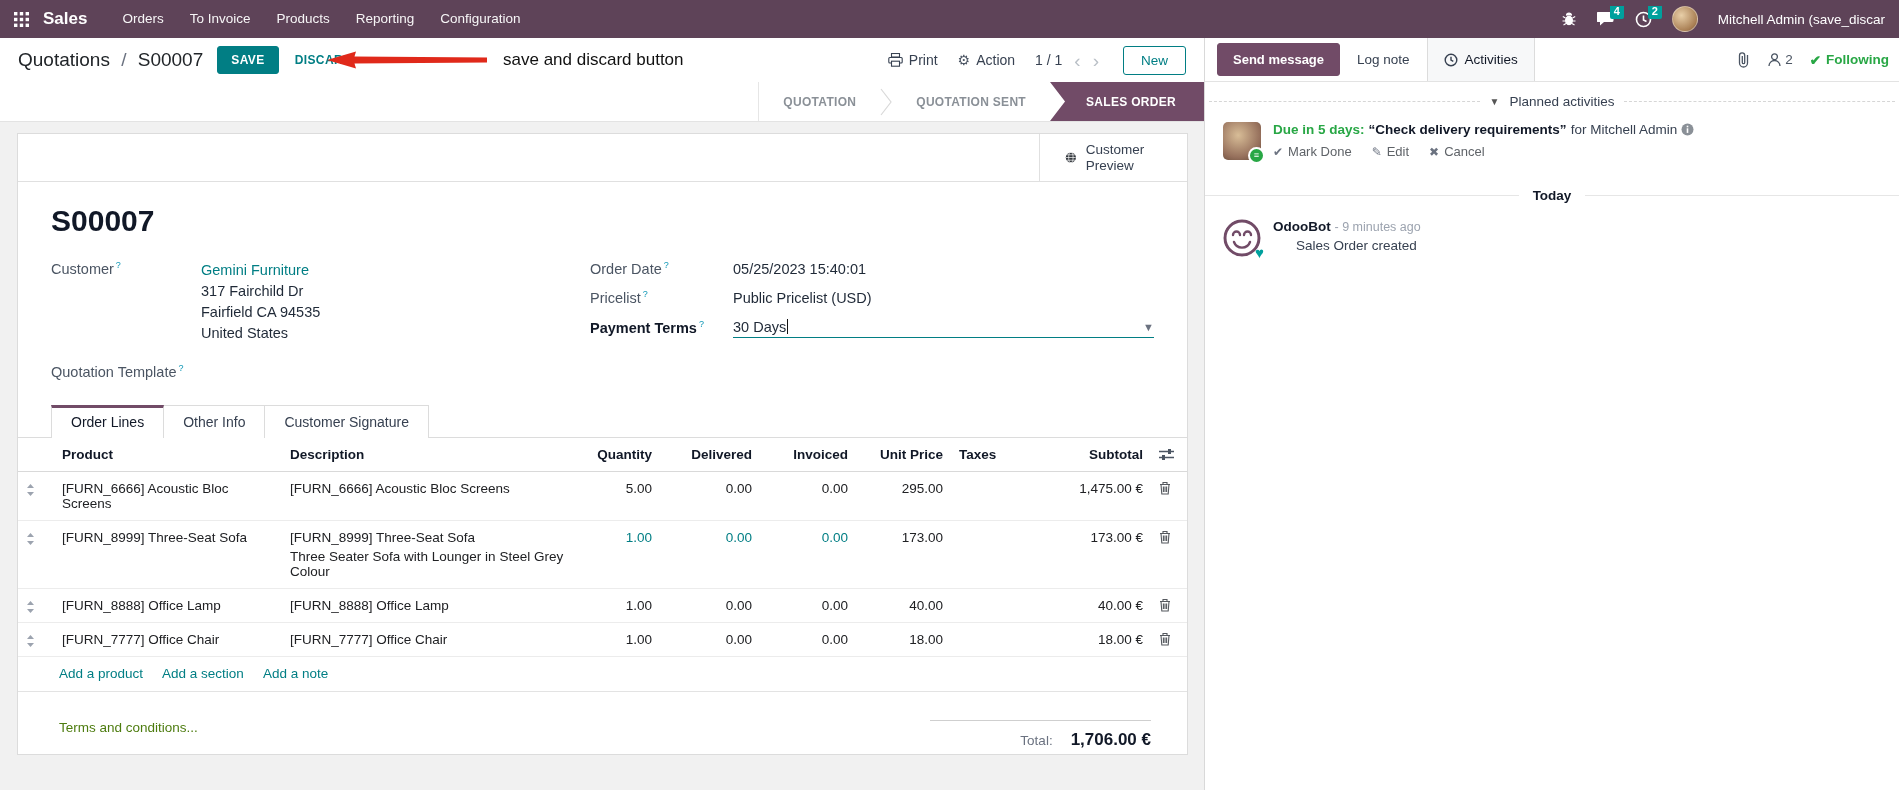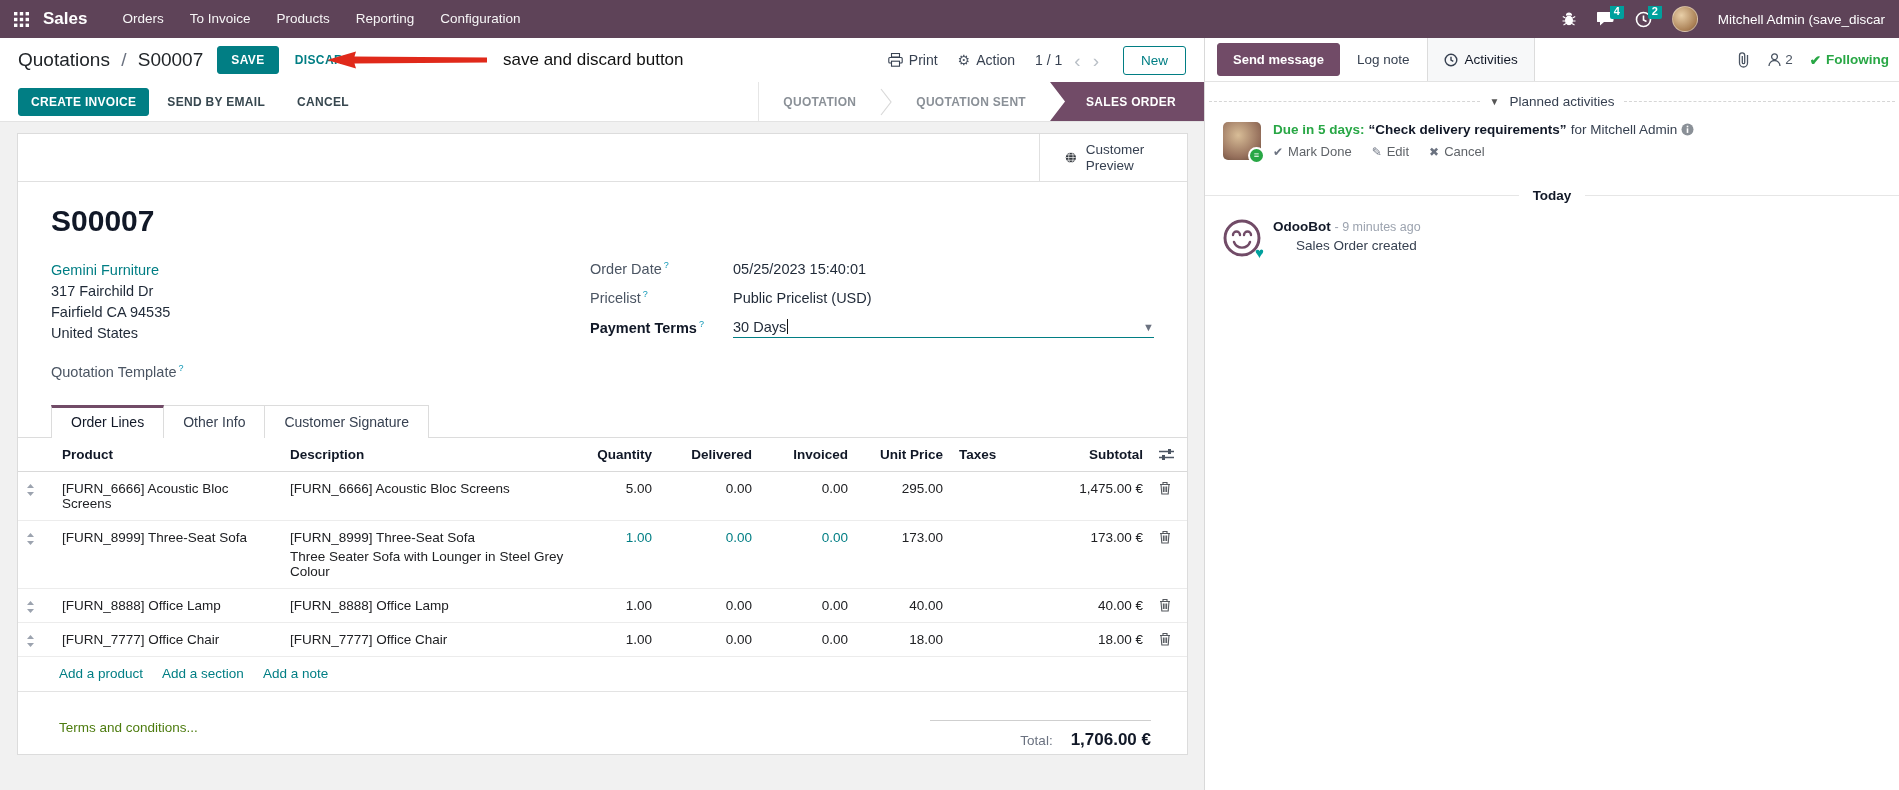--- a/index.html
+++ b/index.html
@@ -238,25 +238,20 @@
         <div class="pager">
           <span>1 / 1</span>
           <span class="pager-arrow">‹</span>
           <span class="pager-arrow">›</span>
         </div>
         <button class="btn-new">New</button>
       </div>
     </div>
 
     <div class="statusrow">
-      <div class="statusrow-left">
-        <button class="btn-primary-sm">CREATE INVOICE</button>
-        <button class="btn-flat-sm">SEND BY EMAIL</button>
-        <button class="btn-flat-sm">CANCEL</button>
-      </div>
       <div class="steps">
         <span class="step">QUOTATION</span>
         <span class="step-sep">
           <svg width="12" height="28" viewBox="0 0 12 28">
               <path d="M1 1 L11 14 L1 27" stroke="#d9d9d9" stroke-width="1.2" fill="none"></path>
             </svg>
         </span>
         <span class="step">QUOTATION SENT</span>
         <span class="step active">SALES ORDER</span>
       </div>
@@ -274,20 +269,23 @@
             </svg>
             <span>Customer Preview</span>
           </div>
         </div>
 
         <div class="sheet-body">
           <div class="doc-title">S00007</div>
 
           <div class="fields">
             <div class="fgroup-left">
+              <div class="cust-label-col">
+                <span class="flabel">Customer</span><sup class="help-sup">?</sup>
+              </div>
               <div class="cust-value-col">
                 <div class="link-teal">Gemini Furniture</div>
                 <div class="addr">317 Fairchild Dr</div>
                 <div class="addr">Fairfield CA 94535</div>
                 <div class="addr">United States</div>
               </div>
             </div>
             <div class="fgroup-right">
               <div class="frow">
                 <span class="flabel-col"><span class="flabel">Order Date</span><sup class="help-sup">?</sup></span>

